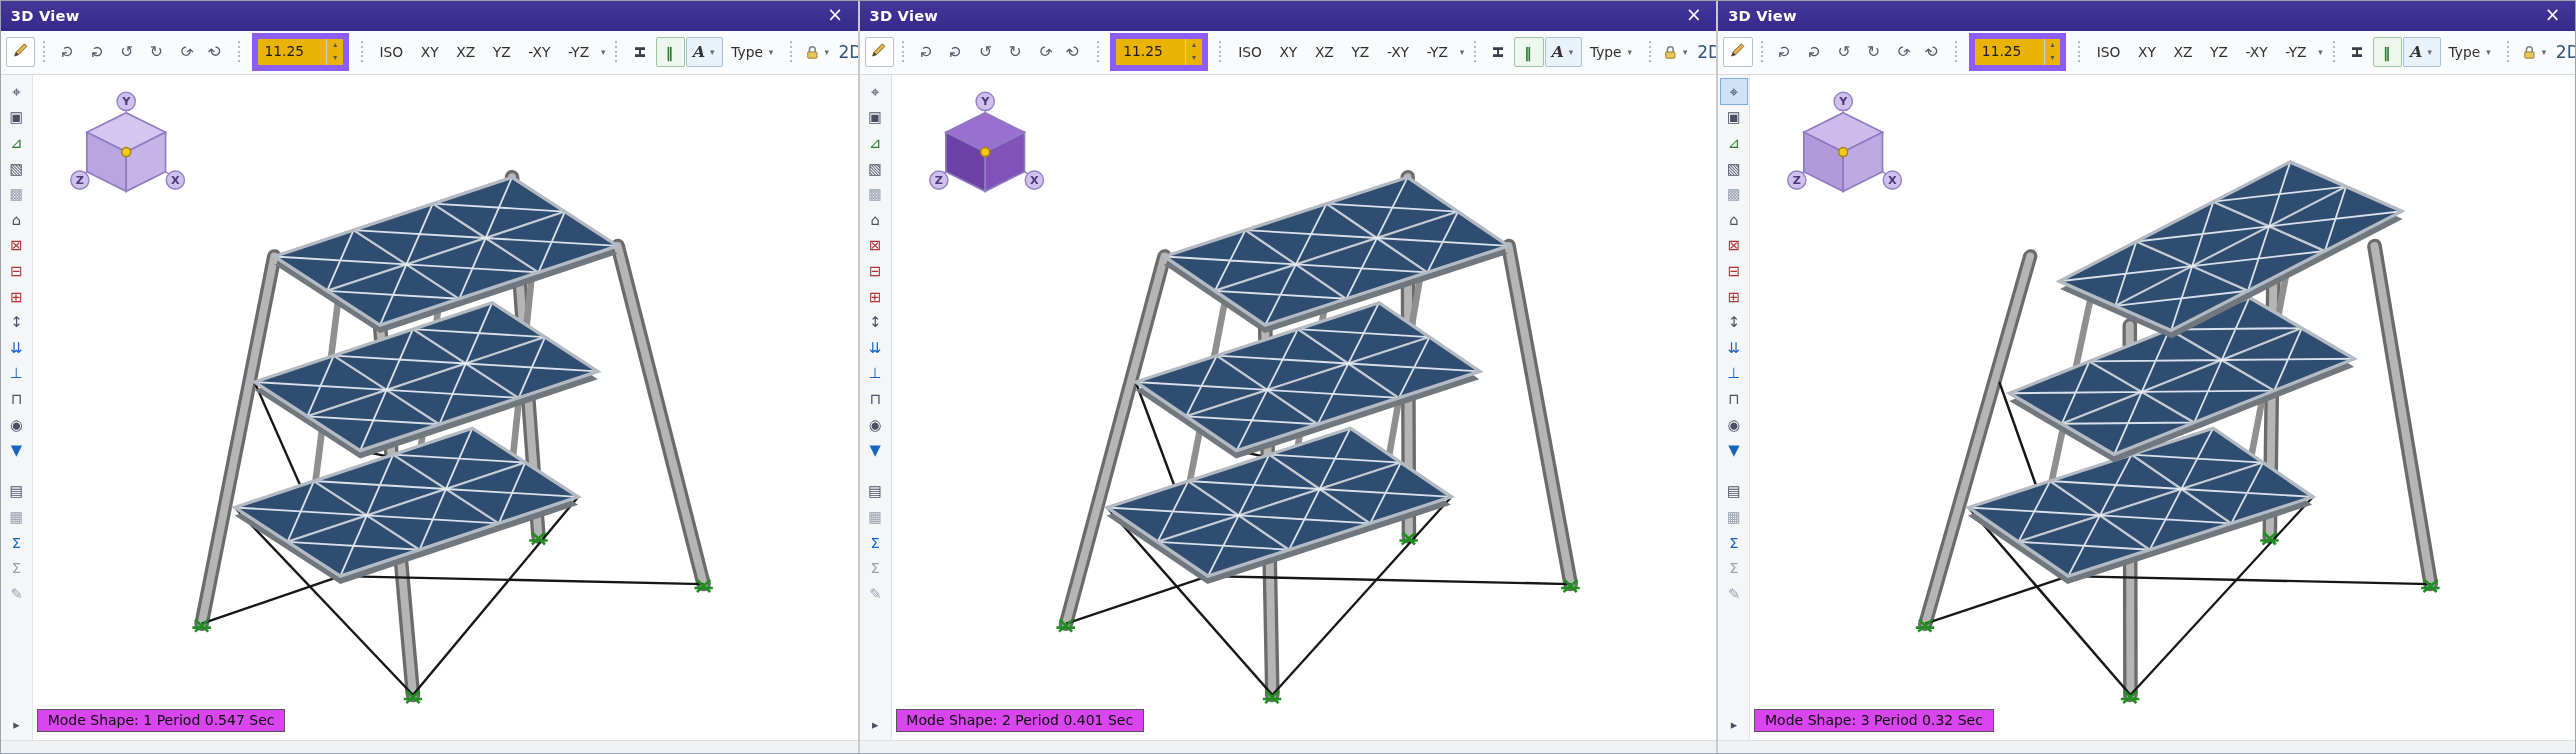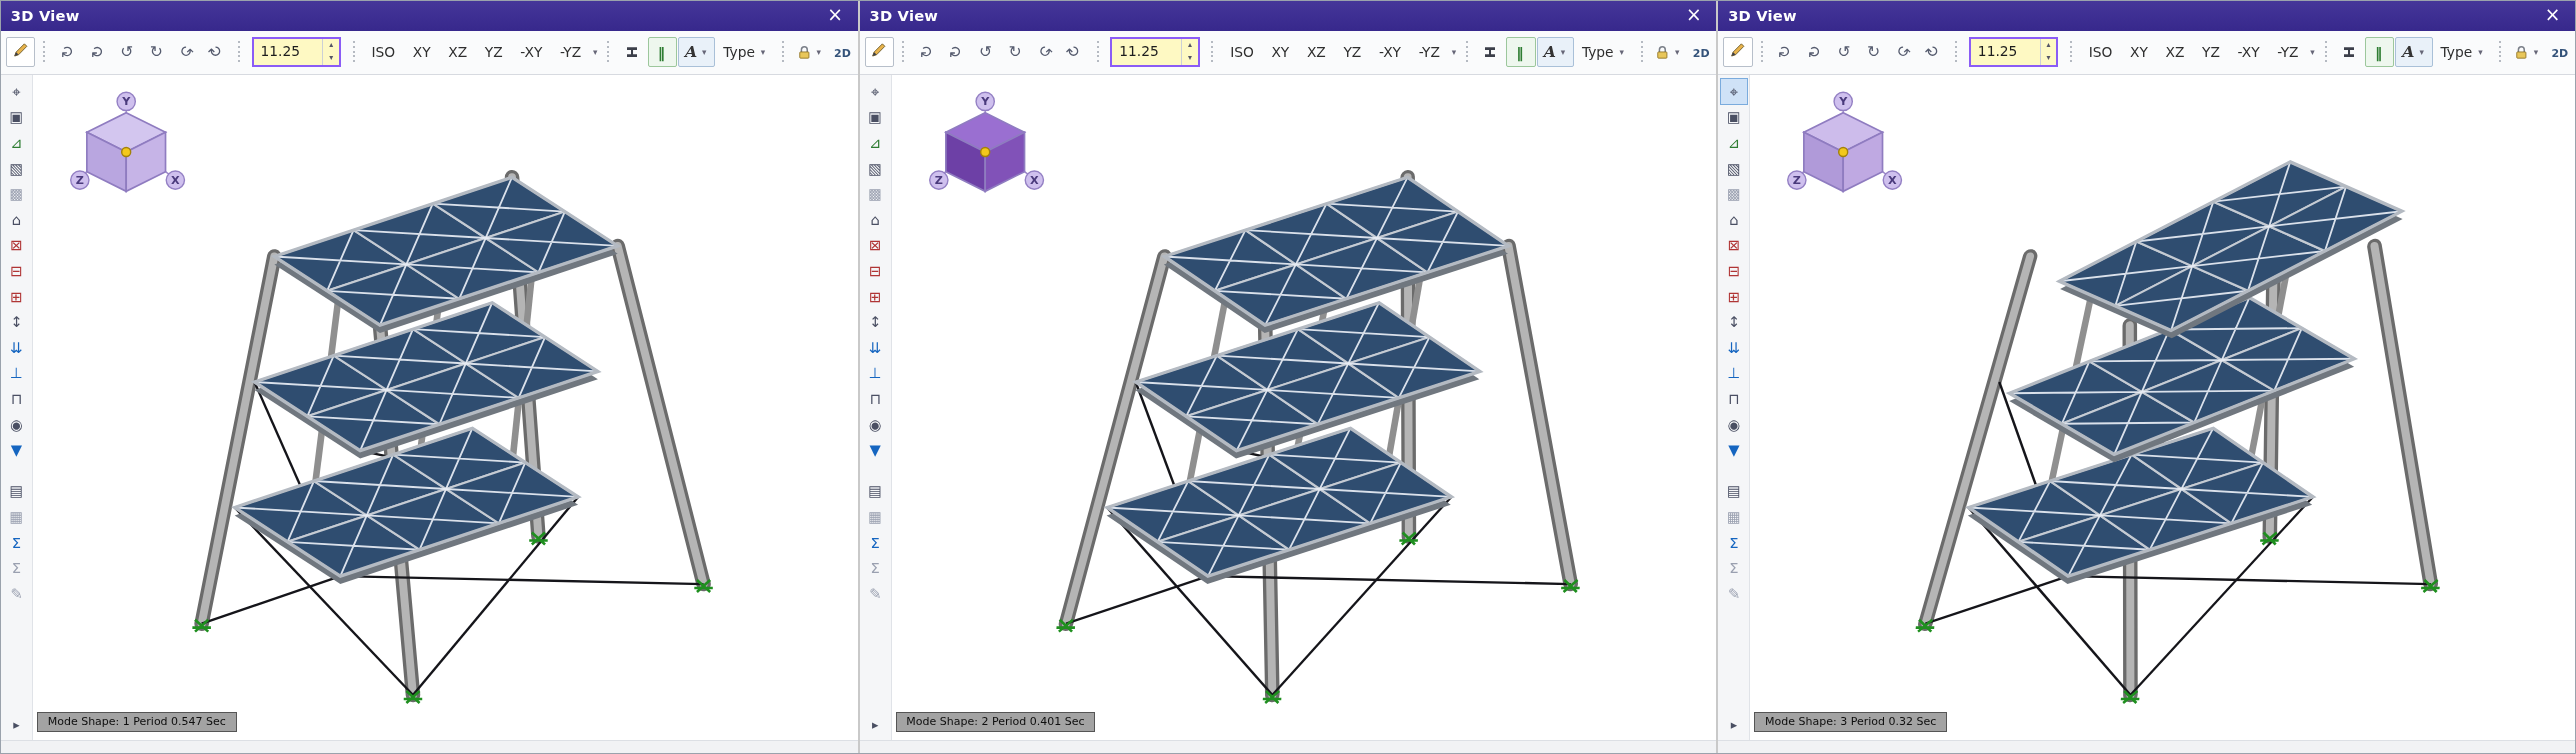--- a/index.html
+++ b/index.html
@@ -21,52 +21,52 @@
            display:flex;align-items:center;padding:0 4.9px;gap:1px;white-space:nowrap;overflow:hidden}
   .tbtn{border:none;background:transparent;width:29.5px;height:29.5px;padding:0;text-align:center;
         font-size:16.7px;line-height:28.5px;color:#4a4f63;font-family:inherit;flex:0 0 auto}
   .framed{border:1px solid #b7bfca;background:#fff;border-radius:2px}
   .rbtn{font-size:15.7px;color:#555b6e}
   .r0{transform:rotate(-90deg)} .r1{transform:rotate(-90deg) scaleX(-1)}
   .r4{transform:rotate(45deg)}  .r5{transform:rotate(-45deg)}
   .sep{width:3.9px;height:21.6px;margin:0 5.9px;flex:0 0 auto;
        background-image:repeating-linear-gradient(to bottom,#b5bac2 0 2px,transparent 2px 4.9px);
        background-size:2px 100%;background-repeat:no-repeat;background-position:center}
-  .spin{display:flex;align-items:center;border:2px solid #8b5cf6;background:#fef9c3;height:26.5px;margin:0 3.9px;flex:0 0 auto}
+  .spin{display:flex;align-items:center;border:6px solid #8b5cf6;background:#eab308;height:26.5px;margin:0 3.9px;flex:0 0 auto}
   .spin-val{width:55px;padding:0 6.9px;font-size:13.8px;color:#1d1d1d;line-height:25.6px;text-align:left}
   .spin-arrows{display:flex;flex-direction:column;border-left:1px solid #ccd0d6}
   .sa{font-size:7.9px;line-height:12.8px;width:15.7px;text-align:center;color:#556;cursor:default}
   .view-group{display:flex;flex:0 0 auto}
   .vbtn{border:none;background:transparent;font-size:13.8px;color:#2e2e2e;padding:0 8.8px;height:29.5px;font-family:inherit}
   .dd{font-size:8.8px;color:#667;padding:0 2px;flex:0 0 auto}
   .ibeam{display:inline-block;transform:rotate(90deg);font-weight:bold;font-size:14.7px;color:#3c3f4a}
   .bars{color:#2e7d32;font-weight:bold;letter-spacing:2px;font-size:14.7px}
   .abtn{width:auto;display:flex;align-items:center;gap:2.9px;padding:0 5.9px}
   .aglyph{font-style:italic;font-weight:bold;font-size:15.7px;font-family:"DejaVu Serif",serif;color:#333}
   .toggled{border:1px solid #a9c0d8;background:#e9f1f9;border-radius:2px}
   .toggled-green{border:1px solid #9cc79c;background:#eef7ee;border-radius:2px}
   .type-btn{width:auto;display:flex;align-items:center;gap:3.9px;font-size:13.8px;color:#2e2e2e;padding:0 6.9px}
   .lock-btn{width:auto;display:flex;align-items:center;gap:2px;padding:0 3.9px}
-  .d2{font-size:11px;font-weight:bold;color:#34537a}
+  .d2{font-size:17px;font-weight:normal;color:#34537a}
   .overflow{margin-left:auto;font-size:9.8px;color:#667;padding:0 2px;flex:0 0 auto}
 
   
   .body{flex:1;display:flex;min-height:0}
   .left-toolbar{width:31px;flex:0 0 auto;background:#f5f6f8;border-right:1px solid #e0e3e8;
                 display:flex;flex-direction:column;align-items:center;padding:4.9px 0 2.9px;gap:1px}
   .licon{width:25.6px;height:24.6px;border:none;background:transparent;font-size:14.7px;line-height:23.6px;
          padding:0;font-family:inherit;cursor:default}
   .licon:nth-child(16){margin-top:15.7px}
   .licon:last-child{margin-top:auto;font-size:12.8px}
   .panel-3 .licon:first-child{background:#cfe2f7;outline:1px solid #7aabdd}
 
   .viewport{flex:1;position:relative;background:#fff;overflow:hidden}
   .structure{position:absolute;left:69px;top:23.6px;width:688px;height:634px}
-  .mode-label{position:absolute;left:3.9px;bottom:7.9px;border:1px solid #555;background:#a3a3a3;
-              padding:2.9px 9.8px;font-size:11px;color:#0e0e0e}
+  .mode-label{position:absolute;left:3.9px;bottom:7.9px;border:1px solid #555;background:#d946ef;
+              padding:2.9px 9.8px;font-size:14px;color:#0e0e0e}
   .bottom-strip{height:11.8px;flex:0 0 auto;background:#f1f2f4;border-top:1px solid #dcdfe4}
 
   
   .cube{position:absolute;left:37px;top:15.7px;width:118px;height:124px}
   .cube polygon{stroke:#8f7cc0;stroke-width:1.2}
   .cube-top{fill:#d3c6ef}.cube-left{fill:#b9a6e0}.cube-right{fill:#c6b4e7}
   .panel-2 .cube-top{fill:#9a6fd1}.panel-2 .cube-left{fill:#6d40a6}.panel-2 .cube-right{fill:#8152b8}
   .panel-3 .cube-top{fill:#cdbceb}.panel-3 .cube-left{fill:#b09ad9}.panel-3 .cube-right{fill:#bfa9e2}
   .cube-center{fill:#f3c81c;stroke:#a3820a;stroke-width:1}
   .axisline{stroke:#9b87c9;stroke-width:1}

